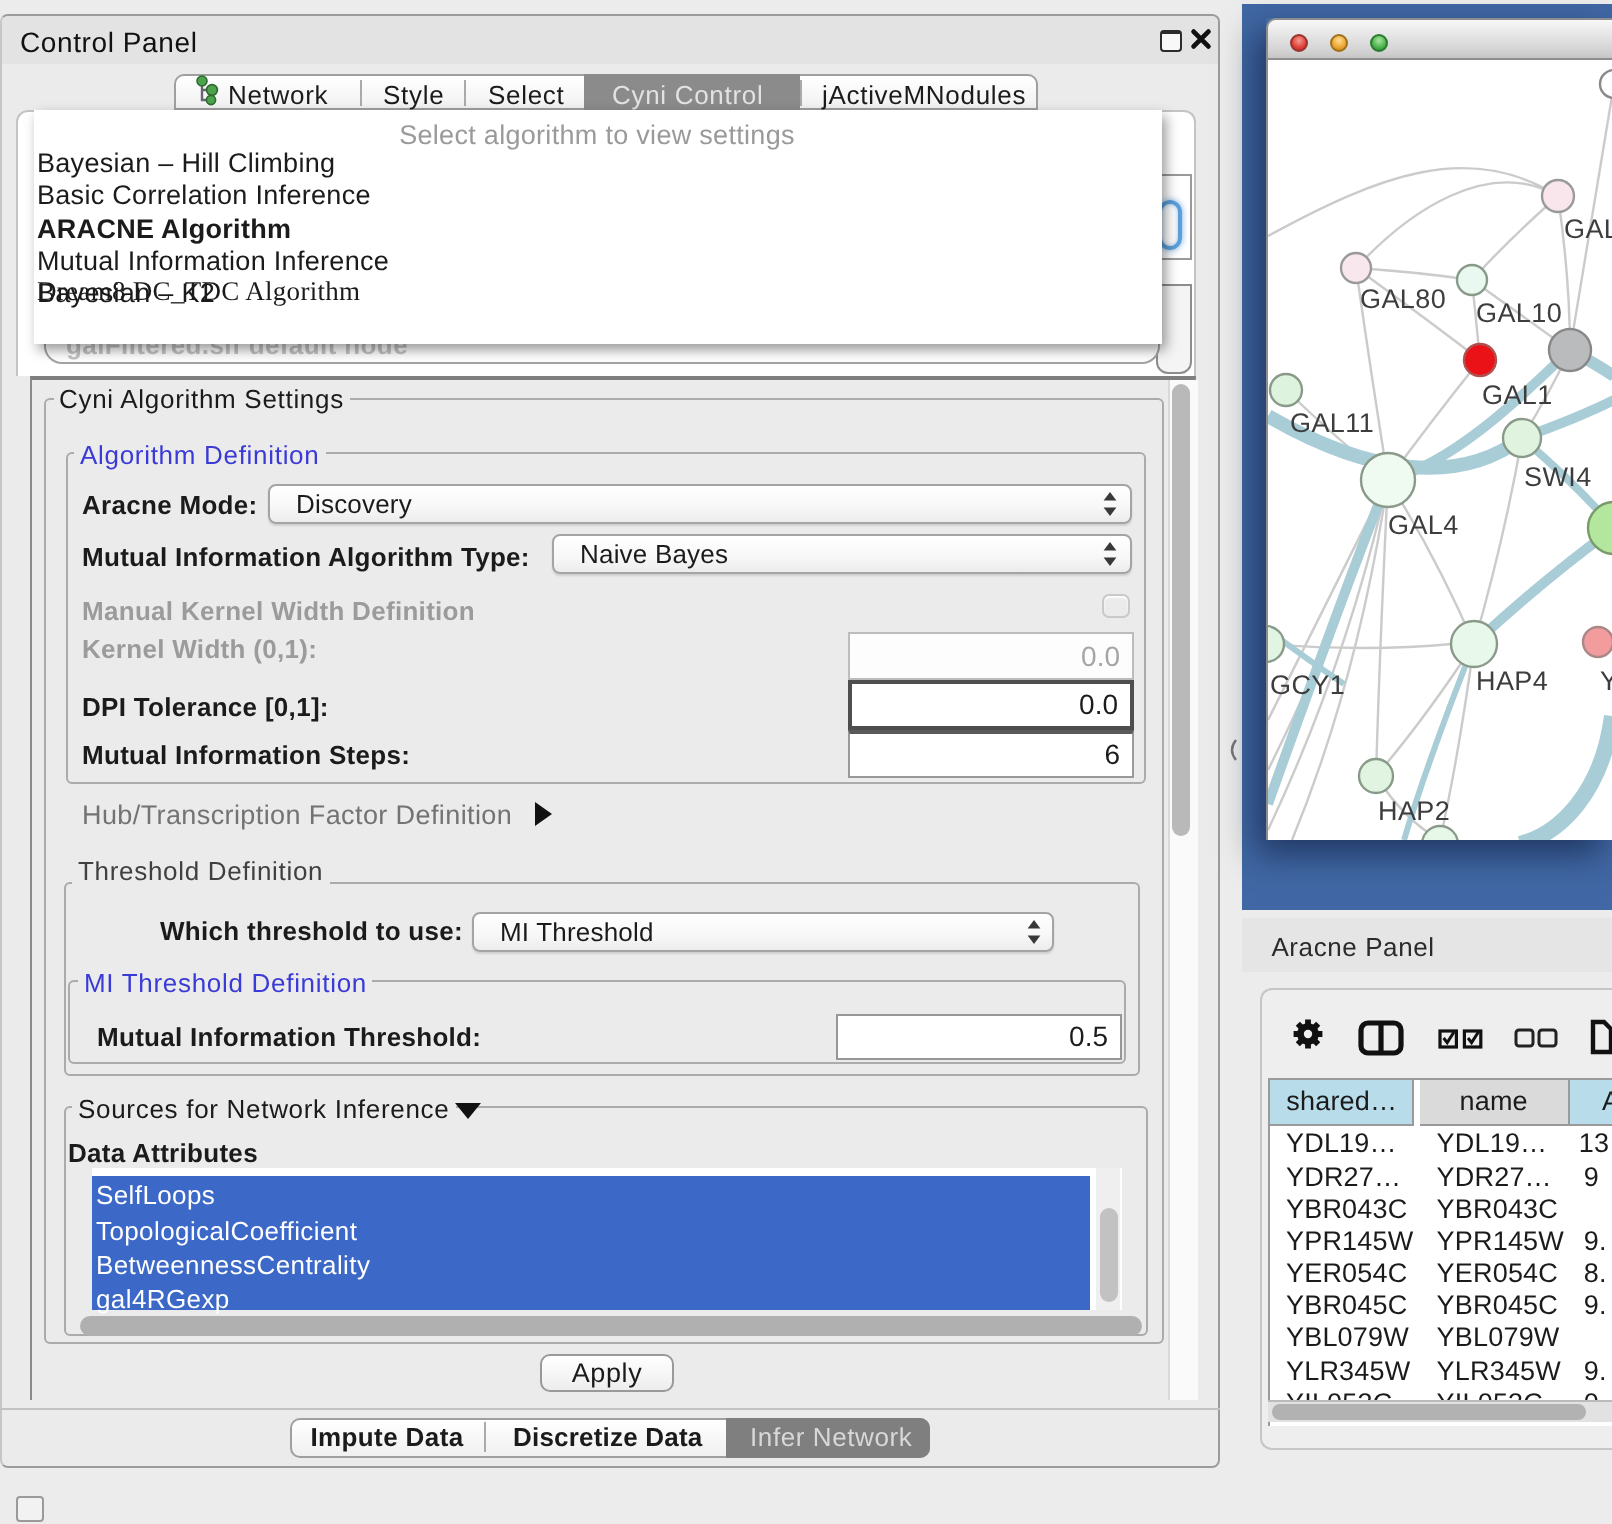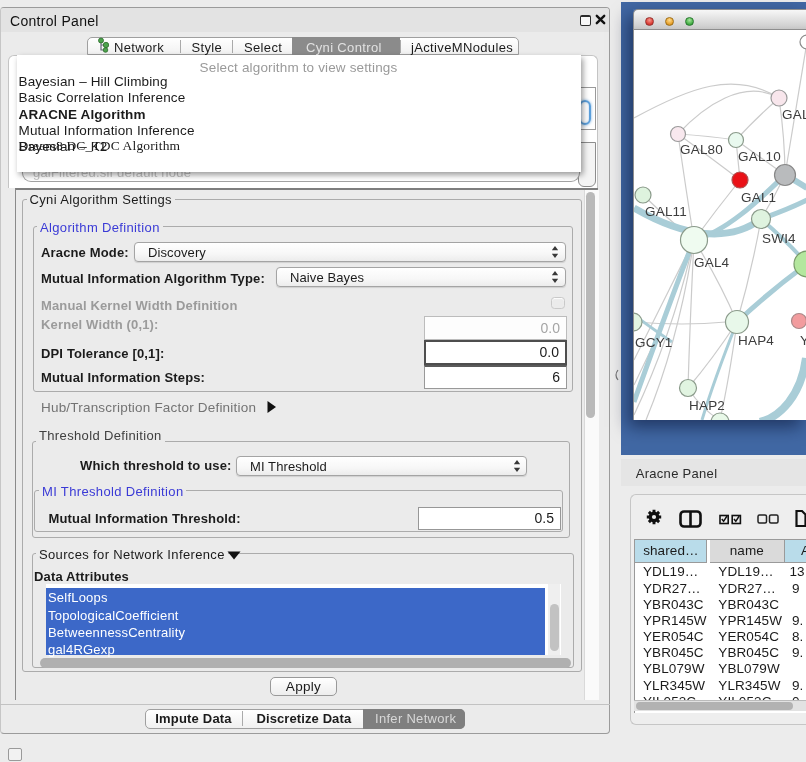--- a/index.html
+++ b/index.html
@@ -48,21 +48,21 @@
 <div class="abs" style="left:244px;top:40px;font-size:13px;letter-spacing:.35px;">Select</div>
 <div class="abs" style="left:306px;top:40px;font-size:13px;letter-spacing:.35px;color:#e2e2e2;">Cyni Control</div>
 <div class="abs" style="left:411px;top:40px;font-size:13px;letter-spacing:.35px;">jActiveMNodules</div>
 
 <div class="abs" style="left:8px;top:55px;width:590px;height:133px;background:#ffffff;border:1px solid #c4c4c4;border-bottom:none;border-radius:6px 6px 0 0;box-sizing:border-box;"></div>
 
 <div class="abs" style="left:578px;top:87px;width:18px;height:43px;background:#fff;border:1px solid #9a9a9a;box-sizing:border-box;"></div>
 <div class="abs" style="left:579px;top:100px;width:12px;height:25px;border:2.5px solid #5b9fdb;border-radius:8px;box-shadow:0 0 3px rgba(80,150,215,.8),inset 0 0 2px rgba(80,150,215,.6);box-sizing:border-box;"></div>
 <div class="abs" style="left:578px;top:142px;width:18px;height:45px;background:#f4f4f4;border:1px solid #8d8d8d;border-radius:0 0 6px 6px;box-sizing:border-box;"></div>
 <div class="abs" style="left:22px;top:160px;width:558px;height:22px;background:#fff;border:1.5px solid #a3a3a3;border-top:none;border-radius:0 0 9px 9px;box-sizing:border-box;"></div>
-<div class="abs" style="left:33px;top:165px;font-size:13px;color:#c4c4c4;letter-spacing:.2px;">galFiltered.sif default node</div>
+<div class="abs" style="left:33px;top:165px;font-size:13px;color:#c4c4c4;letter-spacing:.2px;font-weight:bold;">galFiltered.sif default node</div>
 
 <div id="popup" class="abs" style="left:16.5px;top:54.5px;width:564px;height:117.5px;background:#ffffff;box-shadow:2px 3px 6px rgba(0,0,0,.40);"></div>
 <div class="abs" style="left:16.5px;top:59.5px;width:564px;text-align:center;font-size:13.5px;color:#9a9a9a;letter-spacing:.15px;">Select algorithm to view settings</div>
 <div class="pit" style="left:18.5px;top:74.3px;">Bayesian – Hill Climbing</div>
 <div class="pit" style="left:18.5px;top:90.4px;">Basic Correlation Inference</div>
 <div class="pit" style="left:18.5px;top:106.5px;font-weight:bold;">ARACNE Algorithm</div>
 <div class="pit" style="left:18.5px;top:122.6px;">Mutual Information Inference</div>
 <div class="pit" style="left:18.5px;top:138.7px;">Bayesian – K2</div>
 <div class="pit" style="left:18.5px;top:138px;font-family:Liberation Serif, serif;">Dream8 DC_TDC Algorithm</div>
 

